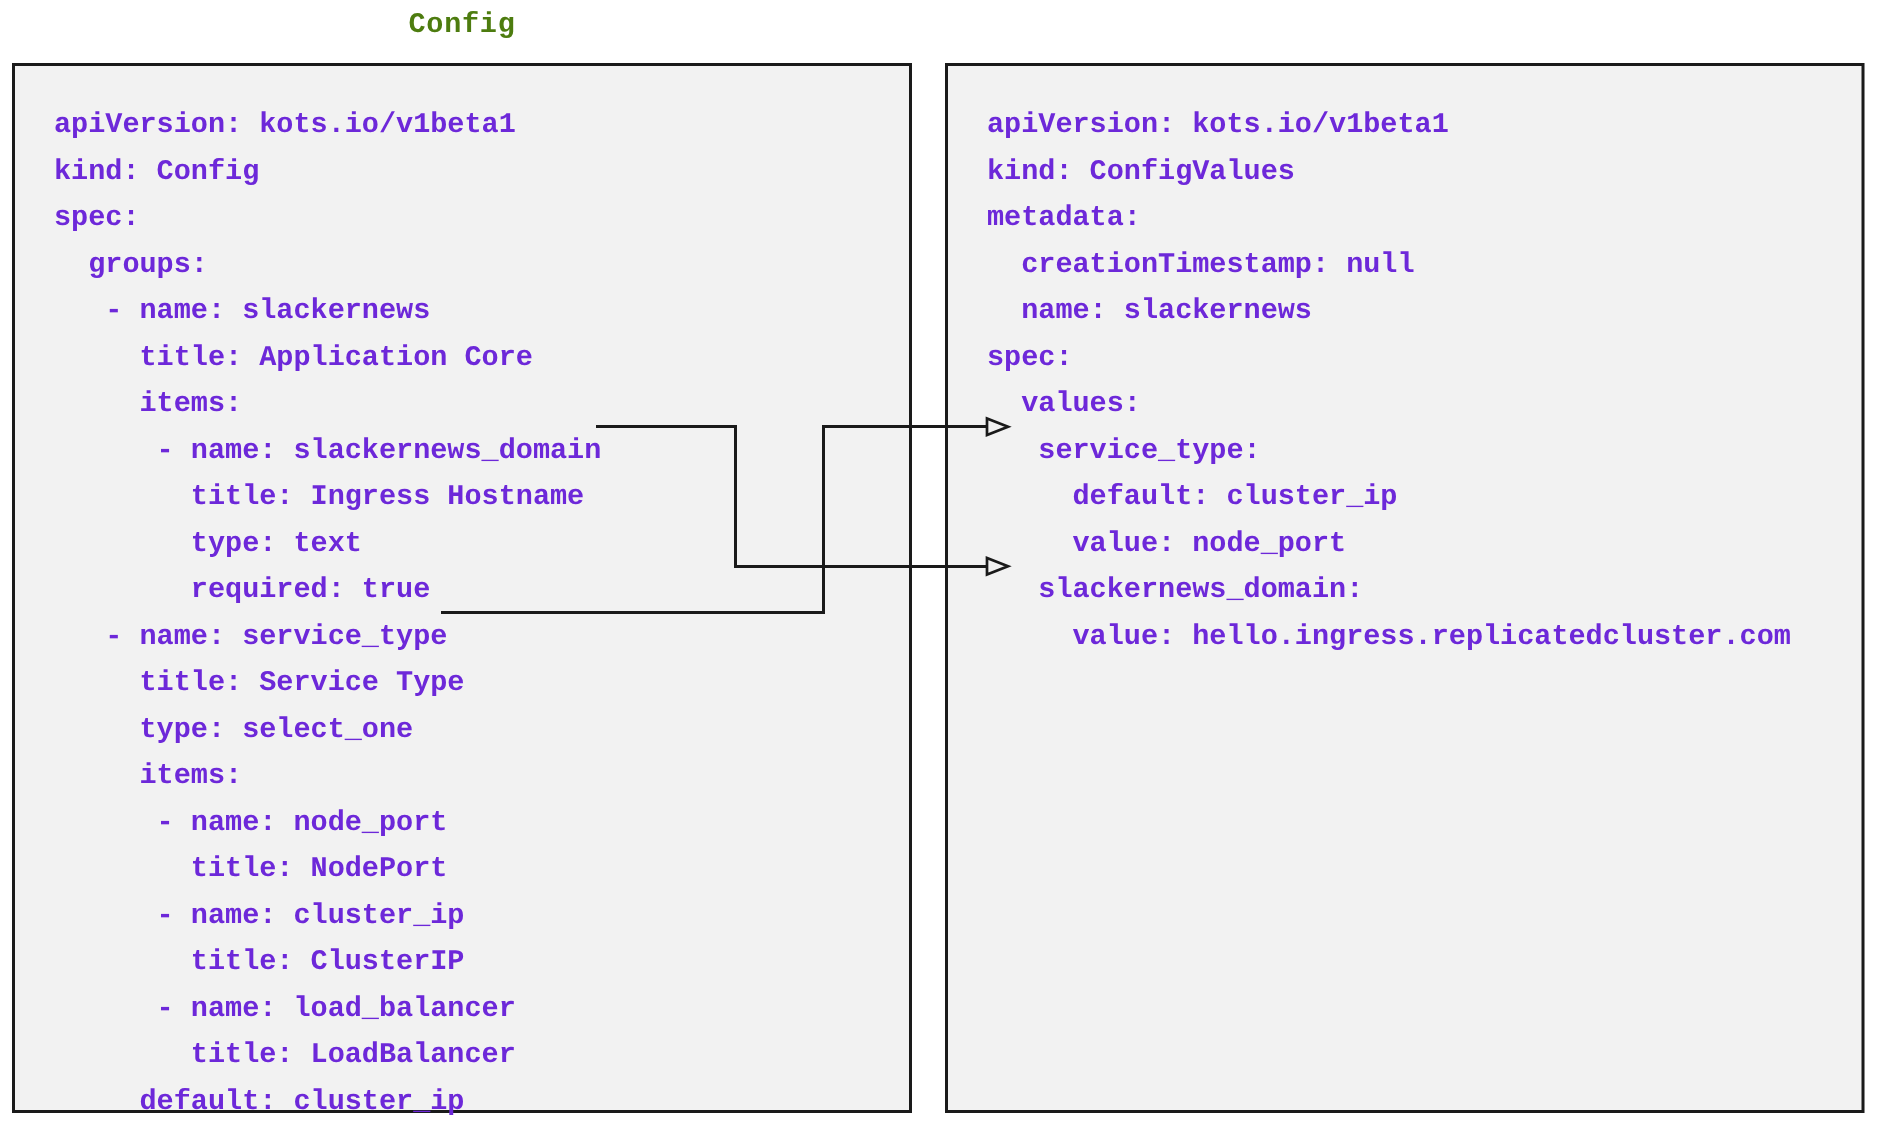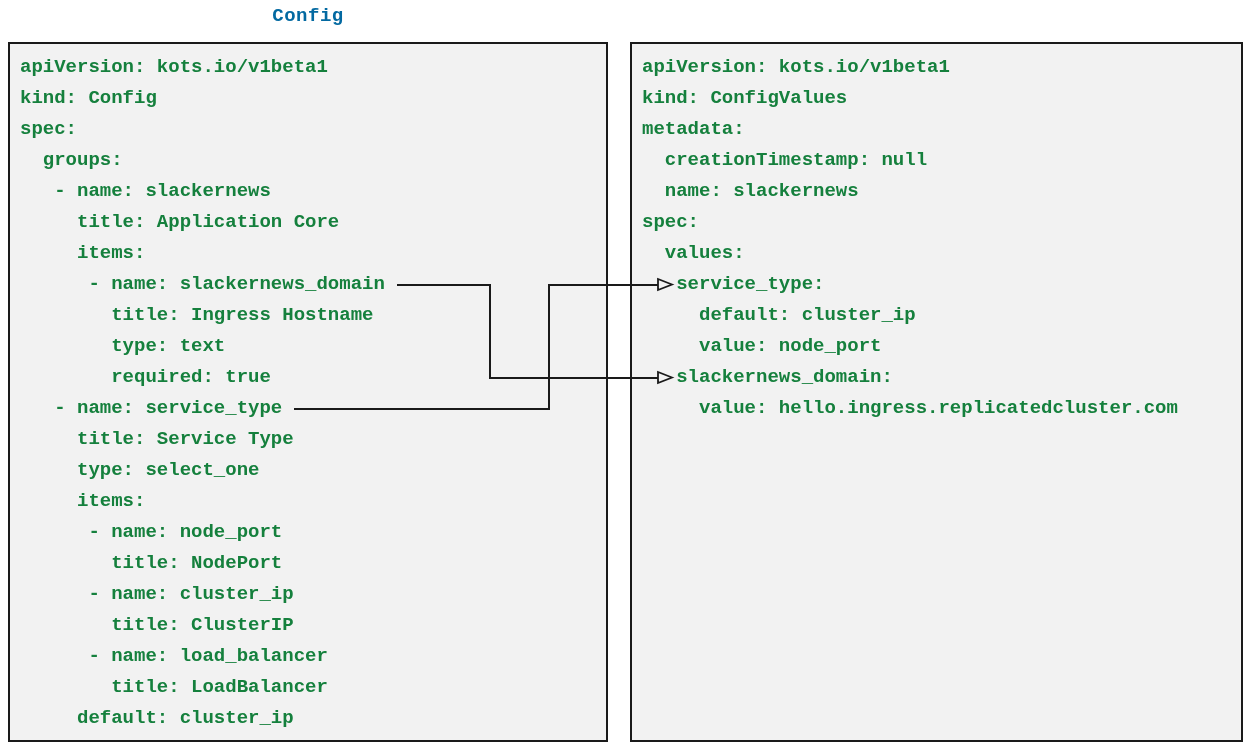--- a/index.html
+++ b/index.html
@@ -18,43 +18,43 @@
     font-family: "Liberation Mono", "DejaVu Sans Mono", monospace;
   }
   .panel-title {
     position: absolute;
     top: 2px;
     height: 28px;
     line-height: 28px;
     text-align: center;
     font-weight: 700;
     font-size: 19px;
-    color: #0369a1;
+    color: #4d7c0f;
     letter-spacing: 0.5px;
   }
   #title-left  { left: 8px;   width: 600px; }
   #title-right { left: 630px; width: 613px; }
   .panel {
     position: absolute;
     top: 42px;
     height: 696px;
     background: #f2f2f2;
     border: 2px solid #1a1a1a;
     box-sizing: content-box;
   }
   #panel-left  { left: 8px;   width: 596px; }
   #panel-right { left: 630px; width: 609px; }
   .yaml {
-    margin: 0;
+    margin: 16px;
     padding: 8px 0 0 10px;
     font-family: "Liberation Mono", "DejaVu Sans Mono", monospace;
     font-weight: 700;
     font-size: 19px;
     line-height: 31px;
-    color: #15803d;
+    color: #6d28d9;
     white-space: pre;
   }
   .arrow-overlay {
     position: absolute;
     left: 0;
     top: 0;
     width: 1258px;
     height: 756px;
     pointer-events: none;
   }

